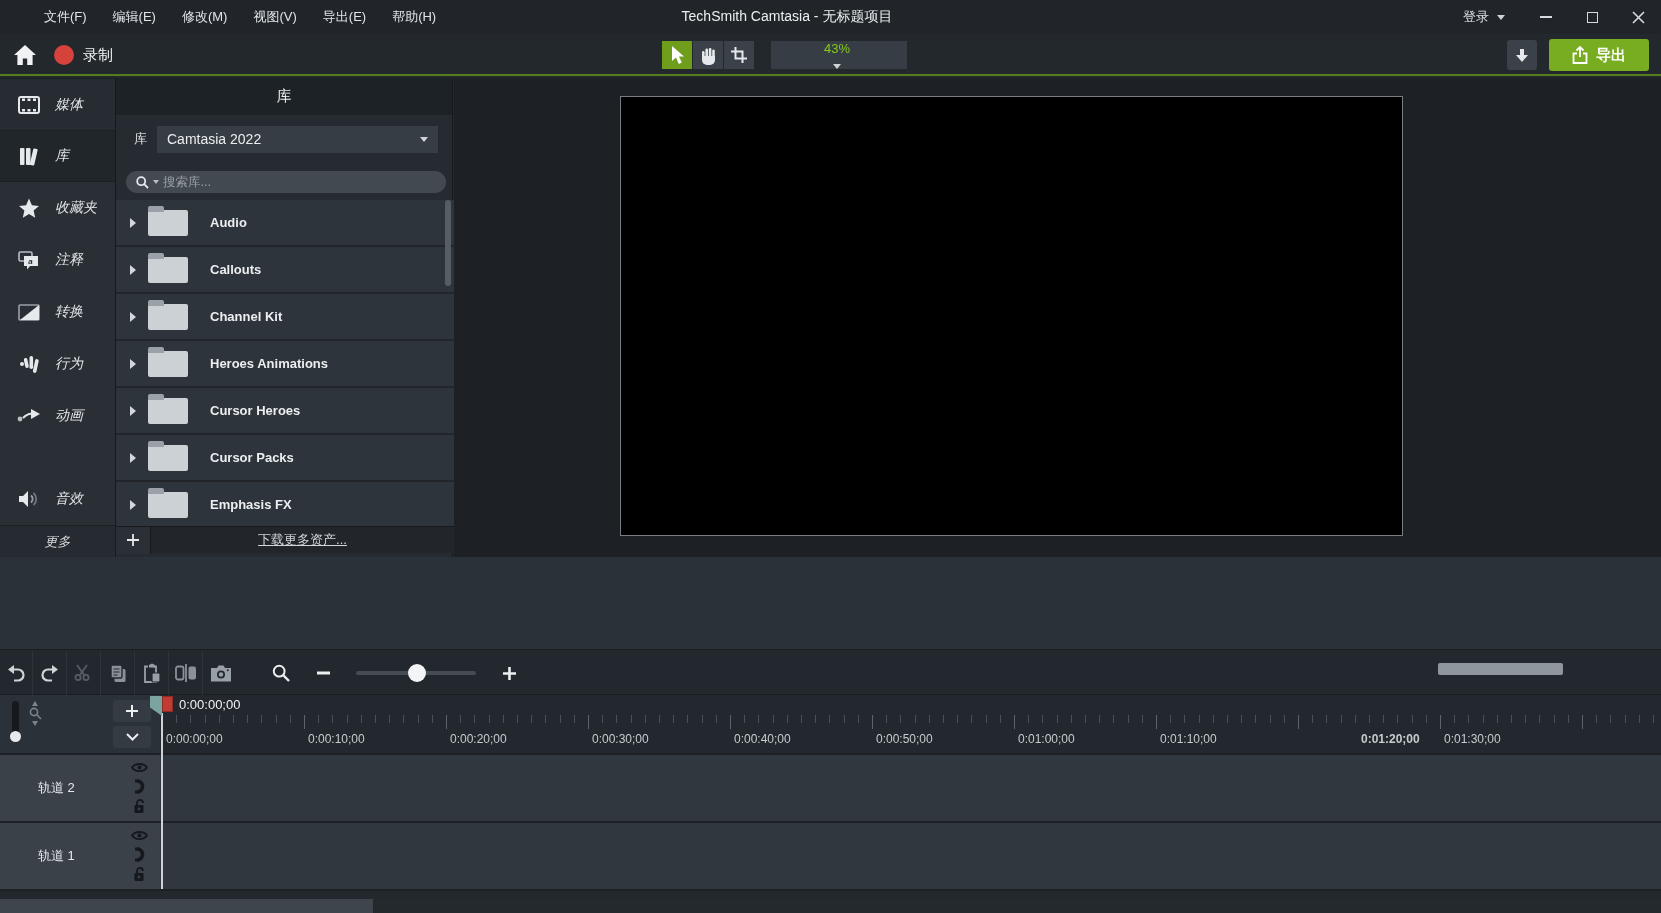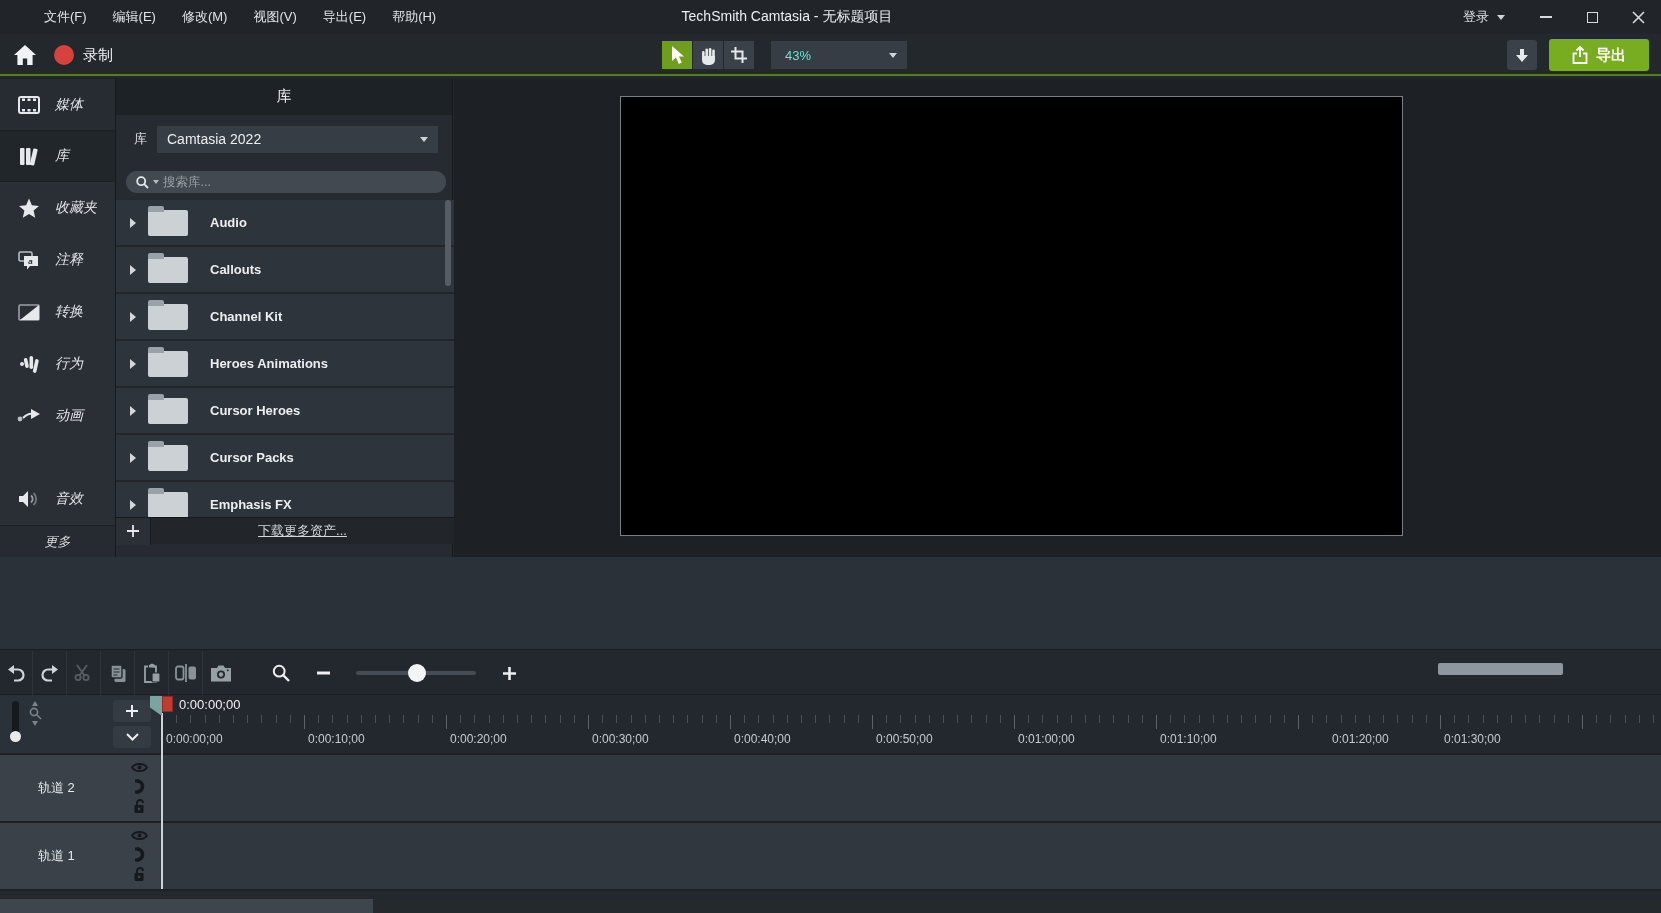--- a/index.html
+++ b/index.html
@@ -22,21 +22,21 @@
   
   .toolbar { position:absolute; left:0; top:34px; width:1661px; height:42px; background:#23282d; border-bottom:2px solid #567d1b; }
   .tb-left { position:absolute; left:10px; top:0; height:42px; display:flex; align-items:center; gap:14px; }
   .home-btn { width:30px; height:30px; display:flex; align-items:center; justify-content:center; }
   .record-btn { display:flex; align-items:center; gap:9px; cursor:pointer; }
   .rec-dot { width:20px; height:20px; border-radius:50%; background:#d6423c; }
   .rec-label { font-size:15px; color:#f0f2f4; }
   .tb-center { position:absolute; left:662px; top:7px; display:flex; align-items:center; }
   .tool-btn { width:30px; height:28px; display:flex; align-items:center; justify-content:center; background:#3a4148; margin-right:1px; }
   .tool-btn.selected { background:#6f9e1c; }
-  .zoom-select { margin-left:16px; width:136px; height:28px; background:#363d44; display:flex; align-items:center; justify-content:space-between; padding:0 10px 0 14px; font-size:13px; color:#5eead4; }
+  .zoom-select { margin-left:16px; width:136px; height:28px; background:#363d44; display:flex; align-items:center; justify-content:space-between; padding:0 10px 0 6px; font-size:13px; color:#84cc16;flex-direction:column; }
   .tb-export { position:absolute; right:12px; top:5px; display:flex; align-items:center; gap:12px; }
   .dl-btn { width:30px; height:30px; background:#3a4148; border-radius:3px; display:flex; align-items:center; justify-content:center; }
   .export-btn { height:32px; min-width:100px; background:#79ad21; border-radius:3px; display:flex; align-items:center; justify-content:center; gap:8px; padding:0 16px; color:#fff; font-size:15px; font-weight:bold; }
 
   
   .main { position:absolute; left:0; top:78px; width:1661px; height:479px; }
   .sidebar { position:absolute; left:0; top:0; width:115px; height:479px; background:#2a2f36; display:flex; flex-direction:column;font-style:italic; }
   .side-item { height:52px; display:flex; align-items:center; gap:13px; padding-left:16px; font-size:14px; color:#e3e6e9; cursor:pointer; }
   .side-item .ic { width:26px; display:flex; justify-content:center; }
   .side-item.first { background:#272c33; border-top:1px solid #1c2025; }
@@ -54,21 +54,21 @@
   .search-pill input { flex:1; background:transparent; border:none; outline:none; font-size:12.5px; color:#cfd4d8; font-family:inherit; }
   .search-pill input::placeholder { color:#9aa0a6; }
   .caret-sm { width:0; height:0; border-left:3.5px solid transparent; border-right:3.5px solid transparent; border-top:4.5px solid #b7bcc1; }
   .folder-list { position:absolute; left:0; top:122px; width:338px; height:330px; background:#22262b; overflow:hidden; }
   .folder-row { height:45px; margin-bottom:2px; background:#2e343b; display:flex; align-items:center; cursor:pointer; }
   .expand-caret { width:0; height:0; border-top:5px solid transparent; border-bottom:5px solid transparent; border-left:6px solid #d3d7db; margin:0 12px 0 14px; }
   .folder-ico { position:relative; width:40px; height:26px; background:#ccd1d6; border-radius:2px; margin-right:22px; }
   .folder-ico::before { content:""; position:absolute; left:0; top:-4px; width:16px; height:6px; background:#9aa1a8; border-radius:2px 2px 0 0; }
   .folder-name { font-size:13px; font-weight:600; color:#eceef0; }
   .lib-scrollbar { position:absolute; right:1px; top:122px; width:6px; height:86px; background:#565d65; border-radius:3px; }
-  .lib-bottom { position:absolute; left:0; bottom:13px; width:338px; height:27px; background:#22262b; border-top:1px solid #17191c; display:flex; align-items:center; }
+  .lib-bottom { position:absolute; left:0; bottom:4px; width:338px; height:27px; background:#22262b; border-top:1px solid #17191c; display:flex; align-items:center; }
   .add-cell { width:35px; height:27px; background:#2b3036; border-right:1px solid #17191c; display:flex; align-items:center; justify-content:center; }
   .dl-more { flex:1; text-align:center; font-size:13px; color:#d3d7db; text-decoration:underline; cursor:pointer; }
 
   .canvas-area { position:absolute; left:454px; top:0; width:1207px; height:479px; background:#1d2125; }
   .stage { position:absolute; left:166px; top:18px; width:783px; height:440px; background:#000; border:1px solid #787d83; }
 
   
   .playback { position:absolute; left:0; top:557px; width:1661px; height:93px; background:#2b3138; border-bottom:1px solid #191c20; }
 
   
@@ -488,21 +488,21 @@
     <div class="ruler-ticks"></div>
     <div class="ruler-labels">
       <span style="left:6px;">0:00:00;00</span>
       <span style="left:148px;">0:00:10;00</span>
       <span style="left:290px;">0:00:20;00</span>
       <span style="left:432px;">0:00:30;00</span>
       <span style="left:574px;">0:00:40;00</span>
       <span style="left:716px;">0:00:50;00</span>
       <span style="left:858px;">0:01:00;00</span>
       <span style="left:1000px;">0:01:10;00</span>
-      <span style="left:1172px;">0:01:20;00</span>
+      <span style="left:1201px;font-weight:bold;">0:01:20;00</span>
       <span style="left:1284px;">0:01:30;00</span>
     </div>
 
     <div class="lane" style="top:60px;"></div>
     <div class="lane" style="top:128px;"></div>
     <div class="tl-gapline" style="top:58px;"></div>
     <div class="tl-gapline" style="top:126px;"></div>
     <div class="tl-gapline" style="top:194px;"></div>
 
     <div class="track-header" style="top:60px;">

